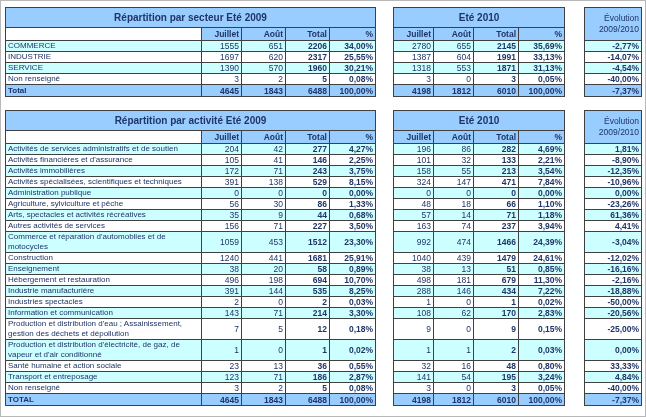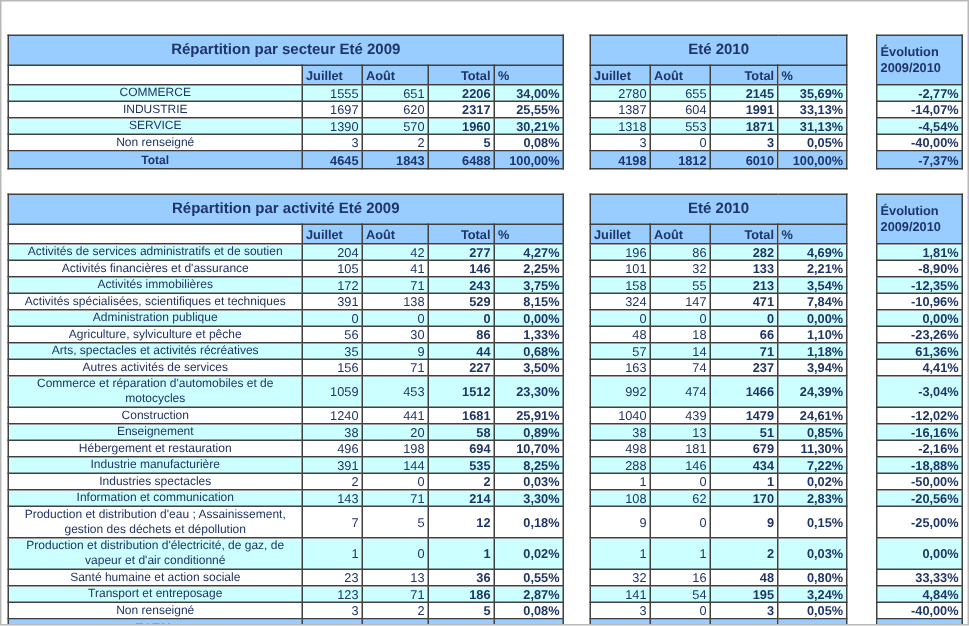--- a/index.html
+++ b/index.html
@@ -10,21 +10,21 @@
   }
   html,body{margin:0;padding:0;}
   body{
     width:646px;height:417px;background:#ffffff;
     box-sizing:border-box;border:1px solid #b8b8b8;
     font-family:"Liberation Sans", sans-serif;
     color:var(--text);
     overflow:hidden;
   }
   .page{padding:6px 0 0 4px;}
-  .band{margin:16px 0 13px 0;}
+  .band{margin:0 0 13px 0;}
   table{
     border-collapse:collapse;
     table-layout:fixed;
     width:636px;
     color:var(--text);
   }
   td{
     border:1px solid var(--border);
     padding:0 2px;
     font-size:8.5px;
@@ -38,29 +38,29 @@
   td.gap{border:none;background:#fff;padding:0;}
   tr.title-row td{height:20px;}
   tr.header-row td{height:13px;}
   tr.total-row td{height:12px;}
   .title-cell{
     background:var(--header-bg);
     font-weight:bold;text-align:center;font-size:10px;
   }
   .col-header{
     background:var(--header-bg);
-    font-weight:bold;text-align:left;font-size:8.5px;
+    font-weight:bold;text-align:right;font-size:8.5px;
   }
   .col-header.right{text-align:right;}
   .evo-header-cell{
     background:var(--header-bg);
-    font-weight:bold;text-align:left;font-size:8.5px;line-height:11px;
+    font-weight:normal;text-align:right;font-size:8.5px;line-height:11px;
     vertical-align:middle;
   }
-  .label-cell{font-size:8px;text-align:center;}
+  .label-cell{font-size:8px;text-align:left;}
   .num{text-align:right;}
   .bold{font-weight:bold;}
   tr.stripe td:not(.gap){background:var(--stripe-bg);}
   tr.total-row td:not(.gap){
     background:var(--header-bg);
     font-weight:bold;
   }
 </style>
 </head>
 <body>

